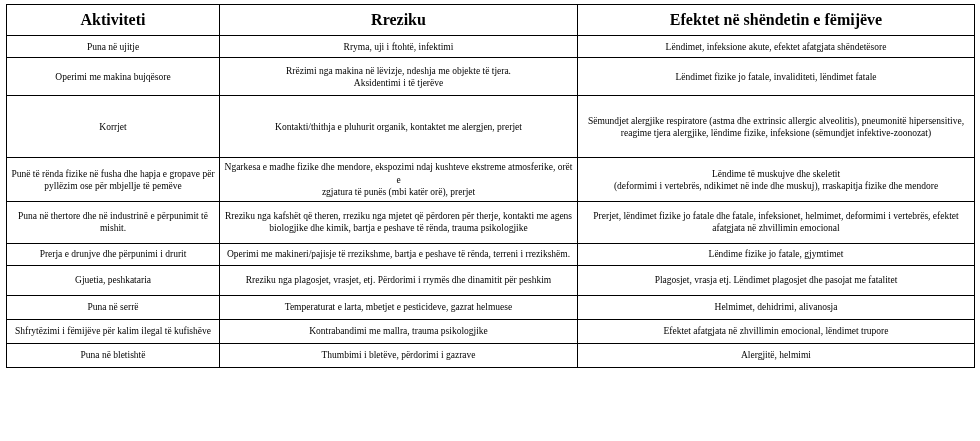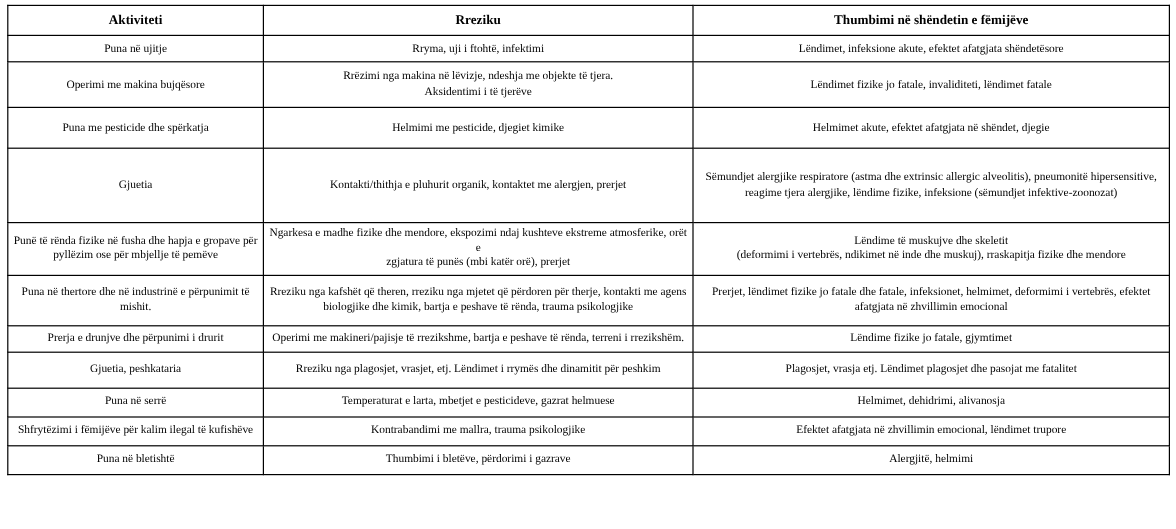--- a/index.html
+++ b/index.html
@@ -35,40 +35,40 @@
   table.risk-table td {
     border: 1px solid #000000;
     text-align: center;
     vertical-align: middle;
     padding: 3px 4px;
     font-size: 9.5px;
     line-height: 1.28;
   }
   table.risk-table thead th {
     font-weight: bold;
-    font-size: 11px;
+    font-size: 16px;
     padding: 5px 4px;
   }
   .cell-lines span { display: block; }
 </style>
 </head>
 <body>
 
 <div class="page">
   <table class="risk-table">
     <colgroup>
       <col class="c1">
       <col class="c2">
       <col class="c3">
     </colgroup>
     <thead>
       <tr>
         <th>Aktiviteti</th>
         <th>Rreziku</th>
-        <th>Thumbimi në shëndetin e fëmijëve</th>
+        <th>Efektet në shëndetin e fëmijëve</th>
       </tr>
     </thead>
     <tbody id="table-body">
         <tr style="height: 22px;">
           <td>
             <div class="cell-lines">
               <span>Puna në ujitje</span>
             </div>
           </td>
           <td>
@@ -93,41 +93,24 @@
               <span>Rrëzimi nga makina në lëvizje, ndeshja me objekte të tjera.</span>
               <span>Aksidentimi i të tjerëve</span>
             </div>
           </td>
           <td>
             <div class="cell-lines">
               <span>Lëndimet fizike jo fatale, invaliditeti, lëndimet fatale</span>
             </div>
           </td>
         </tr>
-        <tr style="height: 34px;">
-          <td>
-            <div class="cell-lines">
-              <span>Puna me pesticide dhe spërkatja</span>
-            </div>
-          </td>
-          <td>
-            <div class="cell-lines">
-              <span>Helmimi me pesticide, djegiet kimike</span>
-            </div>
-          </td>
-          <td>
-            <div class="cell-lines">
-              <span>Helmimet akute, efektet afatgjata në shëndet, djegie</span>
-            </div>
-          </td>
-        </tr>
         <tr style="height: 62px;">
           <td>
             <div class="cell-lines">
-              <span>Gjuetia</span>
+              <span>Korrjet</span>
             </div>
           </td>
           <td>
             <div class="cell-lines">
               <span>Kontakti/thithja e pluhurit organik, kontaktet me alergjen, prerjet</span>
             </div>
           </td>
           <td>
             <div class="cell-lines">
               <span>Sëmundjet alergjike respiratore (astma dhe extrinsic allergic alveolitis), pneumonitë hipersensitive,</span>
@@ -193,21 +176,21 @@
           </td>
         </tr>
         <tr style="height: 30px;">
           <td>
             <div class="cell-lines">
               <span>Gjuetia, peshkataria</span>
             </div>
           </td>
           <td>
             <div class="cell-lines">
-              <span>Rreziku nga plagosjet, vrasjet, etj. Lëndimet i rrymës dhe dinamitit për peshkim</span>
+              <span>Rreziku nga plagosjet, vrasjet, etj. Përdorimi i rrymës dhe dinamitit për peshkim</span>
             </div>
           </td>
           <td>
             <div class="cell-lines">
               <span>Plagosjet, vrasja etj. Lëndimet plagosjet dhe pasojat me fatalitet</span>
             </div>
           </td>
         </tr>
         <tr style="height: 24px;">
           <td>

